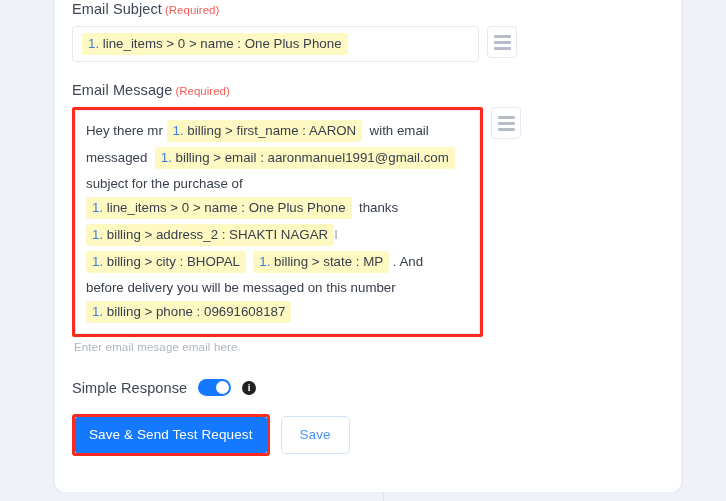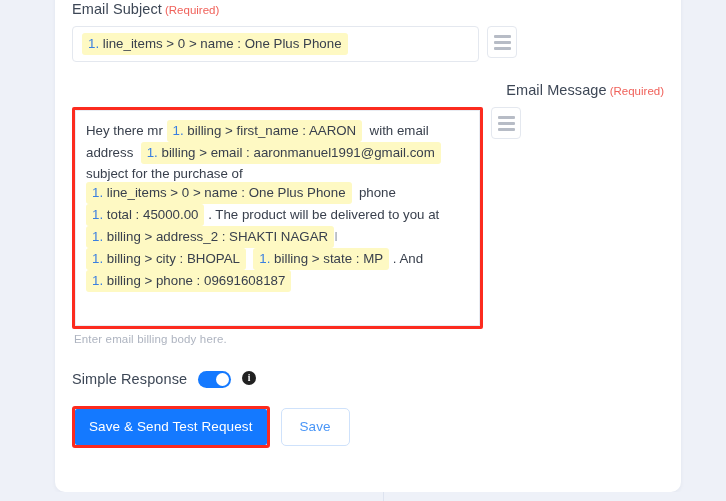--- a/index.html
+++ b/index.html
@@ -173,36 +173,37 @@
   .msg-box {
     border: 1px solid #e9ecf2;
     background: #ffffff;
     padding: 9px 10px 10px 10px;
     box-sizing: border-box;
     min-height: 216px;
   }
 
   .msg-line {
     display: block;
+    margin-bottom: 5px;
     white-space: nowrap;
   }
   .msg-line:last-child { margin-bottom: 0; }
 
   .text-caret {
     display: inline-block;
     width: 9px;
     color: #9aa2ae;
     font-size: 13px;
     vertical-align: baseline;
   }
 
   
   .toggle-row {
     display: flex;
-    align-items: flex-start;
+    align-items: center;
     gap: 11px;
     margin-top: 26px;
   }
   .toggle-label {
     font-size: 14.5px;
     color: #3d4756;
     letter-spacing: 0.1px;
   }
   .switch {
     width: 33px;
@@ -295,45 +296,45 @@
           <span class="chip"><span class="idx">1.</span><span> line_items &gt; 0 &gt; name : One Plus Phone</span></span>
         </div>
         <button class="hamburger-btn">
           <span></span>
           <span></span>
           <span></span>
         </button>
       </div>
 
 
-      <div class="field-label" style="margin-top:19px;text-align:right;">
+      <div class="field-label" style="margin-top:19px;">
         <span>Email Message</span><span class="required">(Required)</span>
       </div>
 
       <div class="msg-row">
         <div class="msg-highlight">
           <div class="msg-box" id="message-body">
               <span class="msg-line"><span class="word">Hey there mr </span><span class="chip"><span class="idx">1.</span><span> billing &gt; first_name : AARON</span></span><span class="word">  with email</span></span>
-              <span class="msg-line"><span class="word">address  </span><span class="chip"><span class="idx">1.</span><span> billing &gt; email : aaronmanuel1991@gmail.com</span></span></span>
+              <span class="msg-line"><span class="word">messaged  </span><span class="chip"><span class="idx">1.</span><span> billing &gt; email : aaronmanuel1991@gmail.com</span></span></span>
               <span class="msg-line"><span class="word">subject for the purchase of</span></span>
-              <span class="msg-line"><span class="chip"><span class="idx">1.</span><span> line_items &gt; 0 &gt; name : One Plus Phone</span></span><span class="word">  phone</span></span>
-              <span class="msg-line"><span class="chip"><span class="idx">1.</span><span> total : 45000.00</span></span><span class="word"> . The product will be delivered to you at</span></span>
+              <span class="msg-line"><span class="chip"><span class="idx">1.</span><span> line_items &gt; 0 &gt; name : One Plus Phone</span></span><span class="word">  thanks</span></span>
               <span class="msg-line"><span class="chip"><span class="idx">1.</span><span> billing &gt; address_2 : SHAKTI NAGAR</span></span><span class="text-caret">I</span></span>
               <span class="msg-line"><span class="chip"><span class="idx">1.</span><span> billing &gt; city : BHOPAL</span></span><span class="word">  </span><span class="chip"><span class="idx">1.</span><span> billing &gt; state : MP</span></span><span class="word"> . And</span></span>
+              <span class="msg-line"><span class="word">before delivery you will be messaged on this number</span></span>
               <span class="msg-line"><span class="chip"><span class="idx">1.</span><span> billing &gt; phone : 09691608187</span></span></span>
             </div>
         </div>
         <button class="hamburger-btn">
           <span></span>
           <span></span>
           <span></span>
         </button>
       </div>
 
-      <div class="helper">Enter email billing body here.</div>
+      <div class="helper">Enter email mesage email here.</div>
 
       <div class="toggle-row">
         <span class="toggle-label">Simple Response</span>
         <div class="switch">
           <div class="knob"></div>
         </div>
         <div class="info-icon">i</div>
       </div>
 
       <div class="actions">

